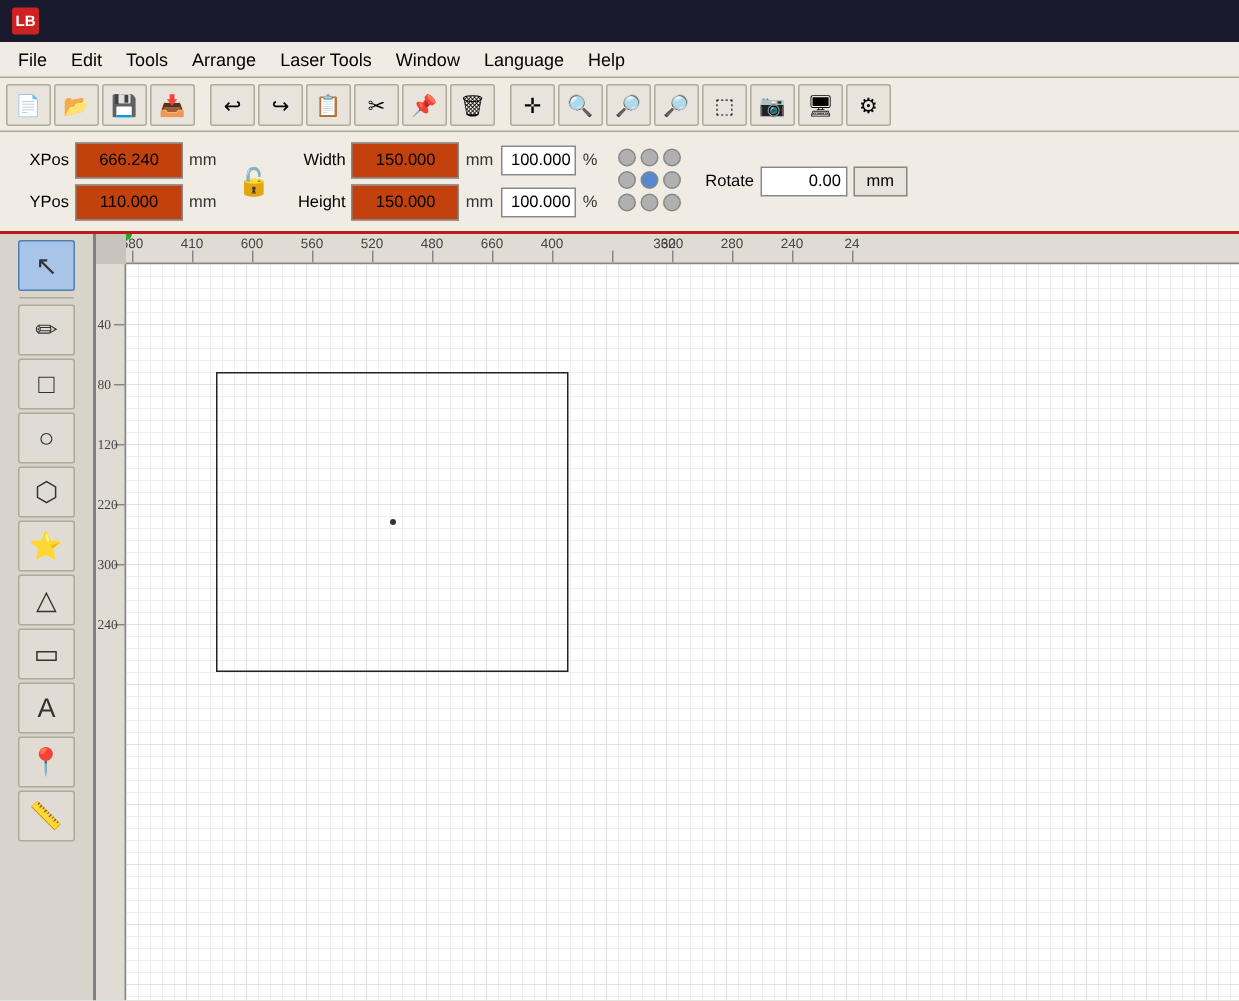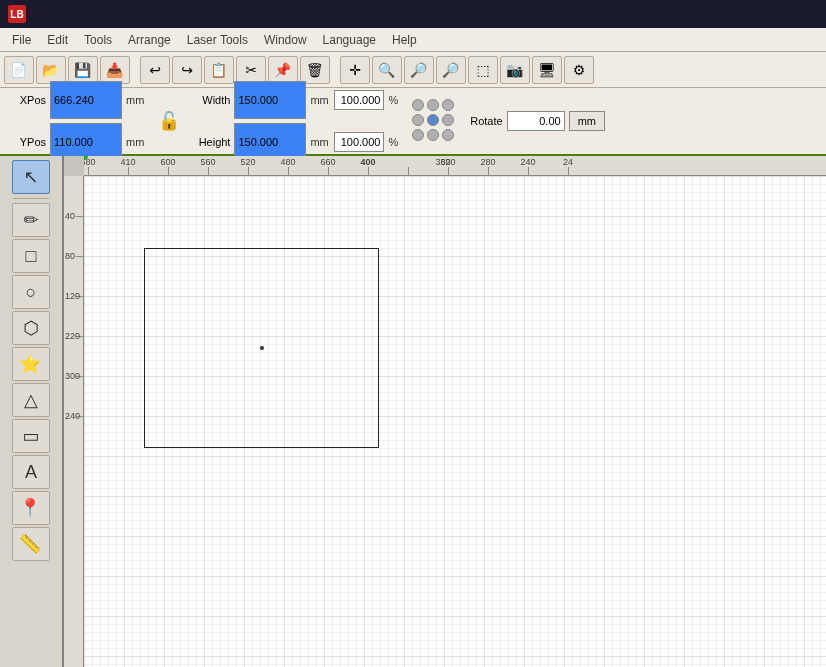--- a/index.html
+++ b/index.html
@@ -30,21 +30,21 @@
       height: 24px;
       display: flex;
       align-items: center;
       padding: 0 4px;
       border-bottom: 1px solid #b0a898;
     }
     .menu-item {
       padding: 2px 8px;
       cursor: pointer;
       font-size: 12px;
-      color: #404040;
+      color: #000000;
     }
 
     
     #toolbar {
       background: #f0ece4;
       height: 36px;
       display: flex;
       align-items: center;
       padding: 2px 4px;
       gap: 2px;
@@ -61,47 +61,47 @@
     }
     .tb-sep { width: 6px; height: 28px; }
 
     
     #propbar {
       background: #f0ece4;
       height: 68px;
       display: flex;
       align-items: center;
       padding: 4px 8px;
-      border-bottom: 2px solid #4d7c0f;
+      border-bottom: 2px solid #b91c1c;
       gap: 8px;
     }
     .prop-group {
       display: flex;
       flex-direction: column;
       gap: 4px;
     }
     .prop-row {
       display: flex;
       align-items: center;
       gap: 4px;
     }
     .prop-label {
       font-size: 11px;
       width: 38px;
       text-align: right;
       color: #000;
     }
     .prop-input {
       width: 72px;
-      height: 38px;
+      height: 24px;
       border: 1px solid #888;
-      background: #3b82f6;
+      background: #c2410c;
       font-size: 11px;
       padding: 1px 3px;
-      text-align: left;
+      text-align: center;
     }
     .prop-unit {
       font-size: 11px;
       color: #333;
       width: 20px;
     }
     .prop-pct {
       width: 50px;
       height: 20px;
       border: 1px solid #888;
@@ -231,20 +231,21 @@
 
     
     #ruler-left {
       position: absolute;
       top: 20px; left: 0;
       width: 20px;
       bottom: 0;
       background: #e0dcd4;
       border-right: 1px solid #888;
       overflow: hidden;
+      font-family: Liberation Serif, serif;
     }
     .ruler-mark-v {
       position: absolute;
       left: 1px;
       font-size: 9px;
       color: #444;
       transform: translateY(-50%);
       white-space: nowrap;
     }
     .ruler-tick-v {
@@ -420,21 +421,21 @@
         <div class="ruler-mark" style="left: 84px; bottom: 8px;">600</div>
         <div class="ruler-tick" style="left: 124px; height: 8px;"></div>
         <div class="ruler-mark" style="left: 124px; bottom: 8px;">560</div>
         <div class="ruler-tick" style="left: 164px; height: 8px;"></div>
         <div class="ruler-mark" style="left: 164px; bottom: 8px;">520</div>
         <div class="ruler-tick" style="left: 204px; height: 8px;"></div>
         <div class="ruler-mark" style="left: 204px; bottom: 8px;">480</div>
         <div class="ruler-tick" style="left: 244px; height: 8px;"></div>
         <div class="ruler-mark" style="left: 244px; bottom: 8px;">660</div>
         <div class="ruler-tick" style="left: 284px; height: 8px;"></div>
-        <div class="ruler-mark" style="left: 284px; bottom: 8px; font-weight: bold;">400</div>
+        <div class="ruler-mark" style="left: 284px; bottom: 8px;">400</div>
         <div class="ruler-tick" style="left: 324px; height: 8px;"></div>
         <div class="ruler-mark" style="left: 324px; bottom: 8px; margin-left: 35px;">360</div>
         <div class="ruler-tick" style="left: 364px; height: 8px;"></div>
         <div class="ruler-mark" style="left: 364px; bottom: 8px; margin-top: 48px;">320</div>
         <div class="ruler-tick" style="left: 404px; height: 8px;"></div>
         <div class="ruler-mark" style="left: 404px; bottom: 8px;">280</div>
         <div class="ruler-tick" style="left: 444px; height: 8px;"></div>
         <div class="ruler-mark" style="left: 444px; bottom: 8px;">240</div>
         <div class="ruler-tick" style="left: 484px; height: 8px;"></div>
         <div class="ruler-mark" style="left: 484px; bottom: 8px;">24</div>

